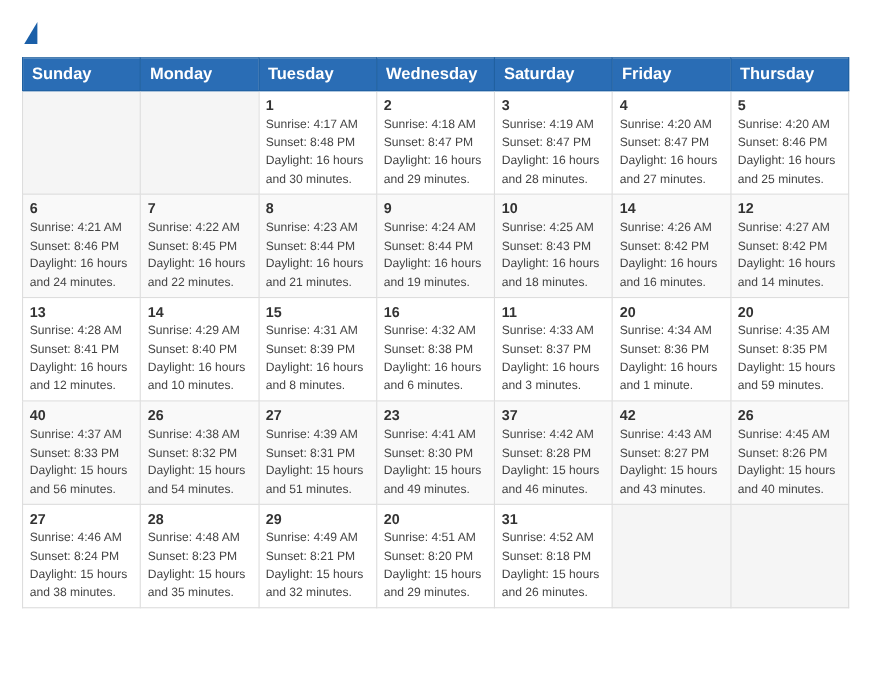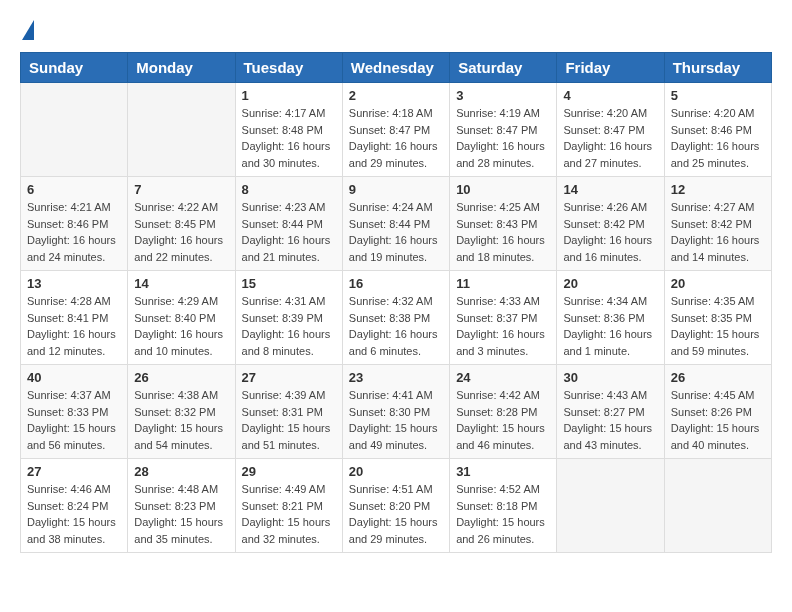--- a/index.html
+++ b/index.html
@@ -220,25 +220,25 @@
         </td>
         <td>
           <span class="day-num">27</span>
           <div class="day-info">Sunrise: 4:39 AM<br>Sunset: 8:31 PM<br>Daylight: 15 hours and 51 minutes.</div>
         </td>
         <td>
           <span class="day-num">23</span>
           <div class="day-info">Sunrise: 4:41 AM<br>Sunset: 8:30 PM<br>Daylight: 15 hours and 49 minutes.</div>
         </td>
         <td>
-          <span class="day-num">24</span>
+          <span class="day-num">37</span>
           <div class="day-info">Sunrise: 4:42 AM<br>Sunset: 8:28 PM<br>Daylight: 15 hours and 46 minutes.</div>
         </td>
         <td>
-          <span class="day-num">30</span>
+          <span class="day-num">42</span>
           <div class="day-info">Sunrise: 4:43 AM<br>Sunset: 8:27 PM<br>Daylight: 15 hours and 43 minutes.</div>
         </td>
         <td>
           <span class="day-num">26</span>
           <div class="day-info">Sunrise: 4:45 AM<br>Sunset: 8:26 PM<br>Daylight: 15 hours and 40 minutes.</div>
         </td>
       </tr>
       <tr>
         <td>
           <span class="day-num">27</span>

